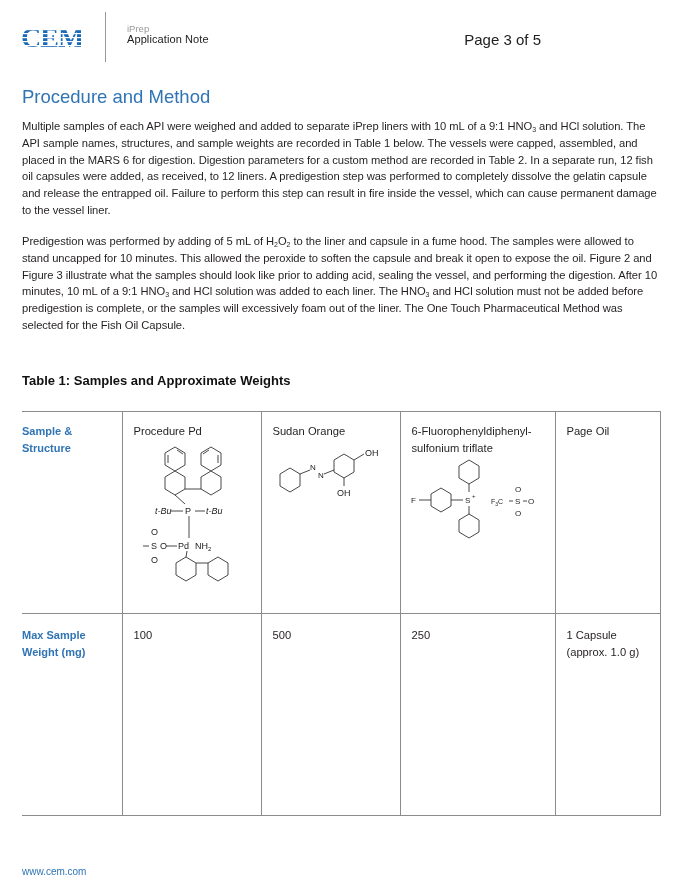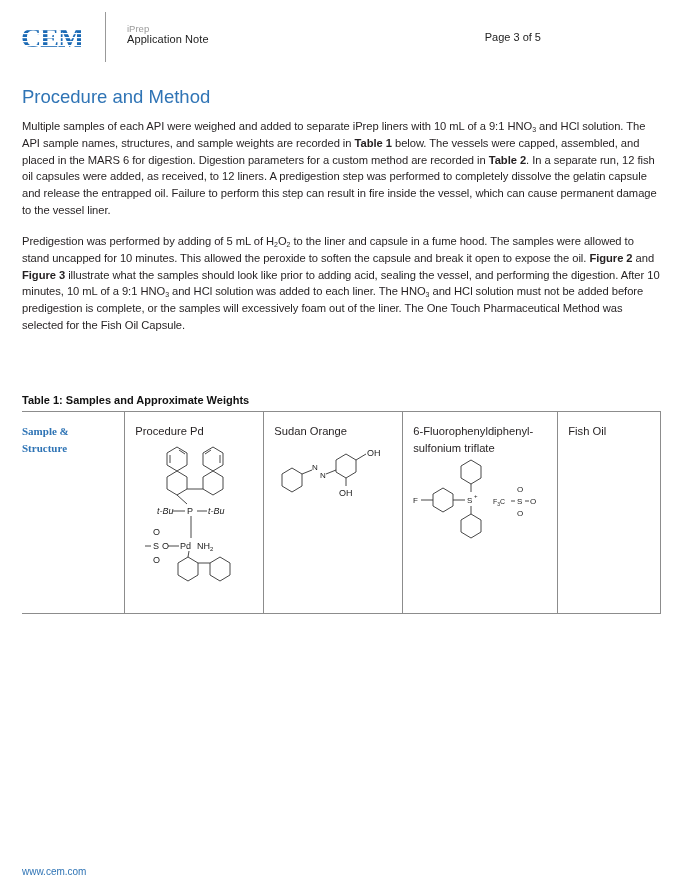--- a/index.html
+++ b/index.html
@@ -4,39 +4,39 @@
 <style>
   * { box-sizing: border-box; margin: 0; padding: 0; }
   html, body { width: 687px; height: 895px; background: #ffffff; overflow: hidden; }
   body { font-family: "Liberation Sans", sans-serif; color: #231f20; position: relative; }
 
   .header { position: absolute; left: 0; top: 0; width: 572px; height: 75px; }
   .logo { position: absolute; left: 21px; top: 24px; width: 60px; height: 26px; }
   .header-divider { position: absolute; left: 105px; top: 12px; width: 1px; height: 50px; background: #999; }
   .product { position: absolute; left: 127px; top: 23px; font-size: 9.5px; color: #9a9a9a; }
   .doc-type { position: absolute; left: 127px; top: 33px; font-size: 11px; color: #222; letter-spacing: 0.1px; }
-  .page-num { position: absolute; right: 31px; top: 31px; font-size: 11px; color: #222; }
+  .page-num { position: absolute; right: 31px; top: 31px; font-size: 15px; color: #222; }
 
   .section-title { position: absolute; left: 22px; top: 86px; font-size: 18.5px; color: #2f74b5; }
 
   .para { position: absolute; left: 22px; width: 640px; font-size: 11.2px; line-height: 16.8px; color: #231f20; letter-spacing: -0.05px; }
-  .para b { font-weight: bold; }
+  .para b { font-weight: normal; }
   .para sub { font-size: 7px; vertical-align: -2px; line-height: 0; }
   #p1 { top: 118px; }
   #p2 { top: 233px; }
 
-  .table-caption { position: absolute; left: 22px; top: 373px; font-size: 11px; font-weight: bold; color: #111; margin-top: 21px; }
+  .table-caption { position: absolute; left: 22px; top: 373px; font-size: 13px; font-weight: bold; color: #111; }
 
   .tbl { position: absolute; left: 22px; top: 411px; width: 639px; border-collapse: collapse; }
   .tbl td { border: 1px solid #8c8c8c; vertical-align: top; padding: 11px 10px 0 10px; font-size: 11.2px; line-height: 16.5px; color: #231f20; }
   .tbl tr td:first-child { border-left: none; padding-left: 0; }
   .tbl .row-label { color: #2f74b5; font-weight: bold; font-size: 11px; }
   .tbl tr.r1 td { height: 202px; }
   .tbl tr.r2 td { height: 202px; padding-top: 13px; }
-  .c0 { width: 117px; font-family: Liberation Serif, serif; }
+  .c0 { width: 117px; }
   .c1 { width: 128px; }
   .c2 { width: 129px; }
   .c3 { width: 144px; }
   .c4 { width: 121px; }
 
   .mol { display: block; margin-top: 2px; }
   .mol text { font-family: "Liberation Sans", sans-serif; fill: #222; }
 
   .footer { position: absolute; left: 22px; top: 866px; font-size: 10px; color: #2f74b5; }
 </style>
@@ -152,20 +152,27 @@
         <text x="61" y="40" font-size="6">+</text>
         <text x="80" y="46" font-size="7"><tspan>F</tspan><tspan font-size="5" dy="2">3</tspan><tspan dy="-2">C</tspan></text>
         <text x="104" y="46" font-size="8">S</text>
         <text x="104" y="34" font-size="8">O</text>
         <text x="104" y="58" font-size="8">O</text>
         <text x="117" y="46" font-size="8">O</text>
       </svg>
     </td>
 
     <td class="c4">
-      <div>Fish Oil</div>
+      <div>Page Oil</div>
     </td>
   </tr>
 
+  <tr class="r2">
+    <td class="c0 row-label">Max Sample Weight (mg)</td>
+    <td class="c1">100</td>
+    <td class="c2">500</td>
+    <td class="c3">250</td>
+    <td class="c4">1 Capsule (approx. 1.0 g)</td>
+  </tr>
 </tbody>
   </table>
 
 <a class="footer">www.cem.com</a>
 
 </body></html>

